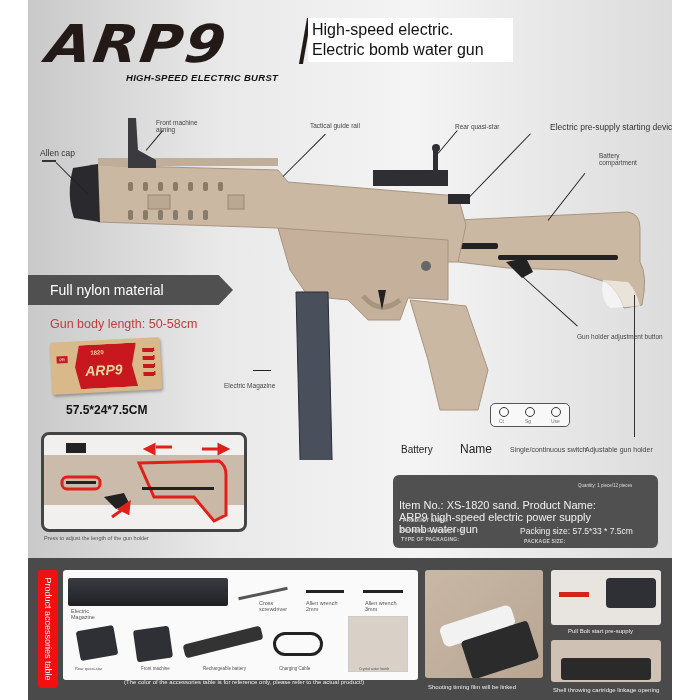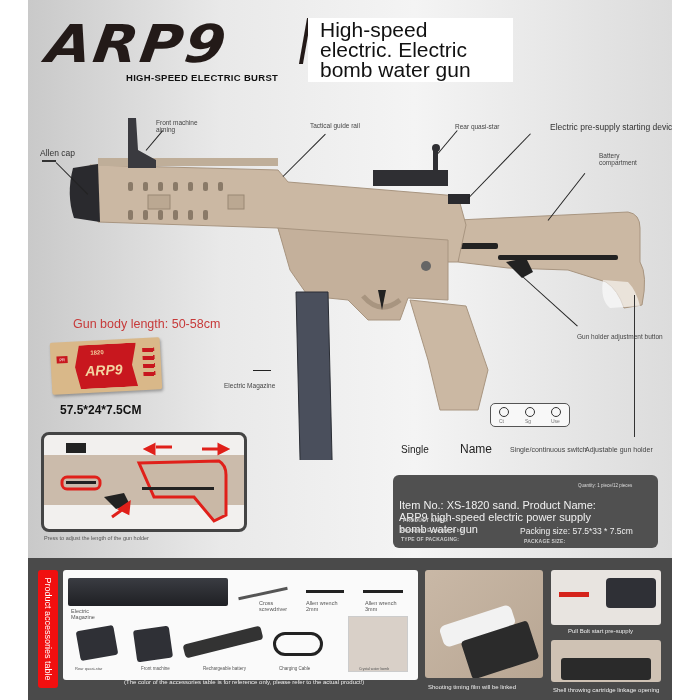--- a/index.html
+++ b/index.html
@@ -13,26 +13,26 @@
   }
 
   
   .logo {
     position: absolute; left: 22px; top: 22px; width: 258px; height: 48px;
     font-family: "DejaVu Sans", sans-serif; font-weight: bold; font-style: italic;
     font-size: 58px; line-height: 48px; letter-spacing: 2px; color: #231a18;
     transform: skewX(-8deg) scaleY(0.9); transform-origin: left top;
   }
   .logo-sub {
-    position: absolute; left: 98px; top: 72px; font-size: 9.5px; font-weight: bold; 
+    position: absolute; left: 98px; top: 72px; font-size: 9.5px; font-weight: bold; font-style: italic;
     color: #111; letter-spacing: 0.3px;
   }
   .headline {
-    position: absolute; left: 280px; top: 18px; width: 205px; padding: 2px 12px;
-    background: #ffffff; font-size: 21px; line-height: 20px; color: #111;
+    position: absolute; left: 280px; top: 18px; width: 205px; padding: 2px 4px;
+    background: #ffffff; font-size: 16px; line-height: 20px; color: #111;
   }
   .headline-bar {
     position: absolute; left: 275px; top: 18px; width: 4px; height: 46px; background: #231a18;
     transform: skewX(-10deg);
   }
 
   
   .lbl { position: absolute; font-size: 6.5px; color: #444; white-space: nowrap; }
   .lbl.md { font-size: 8.5px; color: #333; }
   .lbl.lg { font-size: 10px; color: #222; }
@@ -41,38 +41,38 @@
 
   
   .gun { position: absolute; left: 0; top: 0; width: 644px; height: 460px; pointer-events: none; }
 
   
   .material-band {
     position: absolute; left: 0; top: 275px; width: 205px; height: 30px;
     background: #505050; color: #fff; font-size: 14px; line-height: 30px; padding-left: 22px;
     clip-path: polygon(0 0, 93% 0, 100% 50%, 93% 100%, 0 100%);
   }
-  .length-text { position: absolute; left: 22px; top: 317px; font-size: 12.5px; color: #c73a3a; margin-left: 23px; }
+  .length-text { position: absolute; left: 22px; top: 317px; font-size: 12.5px; color: #c73a3a; }
 
   
   .box {
     position: absolute; left: 23px; top: 340px; width: 110px; height: 52px;
     background: #d9b889; transform: rotate(-3deg); border-radius: 2px;
     box-shadow: 1px 2px 3px rgba(0,0,0,0.3);
   }
   .box-red {
     position: absolute; left: 24px; top: 4px; width: 62px; height: 44px; background: #c8171e;
     clip-path: polygon(8% 0, 100% 0, 92% 50%, 100% 100%, 8% 100%, 0 50%);
   }
   .box-model { position: absolute; left: 34px; top: 22px; color: #f3d3a0; font-weight: bold; font-style: italic; font-size: 14px; }
   .box-num { position: absolute; left: 40px; top: 9px; color: #f3d3a0; font-size: 6px; font-weight: bold; }
   .box-tag { position: absolute; left: 6px; top: 14px; width: 11px; height: 7px; background: #c8171e; color:#fff; font-size:4px; text-align:center; line-height:7px; }
   .box-stripes { position: absolute; right: 6px; top: 10px; width: 12px; height: 30px;
     background: repeating-linear-gradient(180deg, #c8171e 0 4px, transparent 4px 8px); }
-  .box-dims { position: absolute; left: 32px; top: 403px; font-size: 12px; font-weight: bold; color: #111; }
+  .box-dims { position: absolute; left: 38px; top: 403px; font-size: 12px; font-weight: bold; color: #111; }
 
   
   .stock-inset {
     position: absolute; left: 13px; top: 432px; width: 206px; height: 100px;
     border: 3px solid #444; border-radius: 8px; background: #f2f0ee; overflow: hidden;
   }
   .inset-caption { position: absolute; left: 16px; top: 535px; width: 150px; font-size: 5.5px; line-height: 7px; color: #555; }
 
   
   .info-box {
@@ -180,35 +180,36 @@
 
   <div class="lbl" style="left:571px;top:152px;width:40px;white-space:normal;line-height:7px;">Battery compartment</div>
   <div class="leader" style="left:520px;top:220px;width:60px;transform:rotate(-52deg);"></div>
 
   <div class="lbl" style="left:549px;top:333px;">Gun holder adjustment button</div>
   <div class="leader" style="left:490px;top:272px;width:80px;transform:rotate(42deg);"></div>
 
   <div class="lbl" style="left:196px;top:382px;">Electric Magazine</div>
   <div class="leader" style="left:225px;top:370px;width:18px;"></div>
 
-  <div class="lbl lg" style="left:373px;top:444px;">Single</div>
+  <div class="lbl lg" style="left:373px;top:444px;">Battery</div>
   <div class="lbl lg" style="left:432px;top:442px;font-size:12px;">Name</div>
 
   <div style="position:absolute;left:462px;top:403px;width:80px;height:24px;border:1.5px solid #555;border-radius:5px;background:#f8f8f8;">
     <span style="position:absolute;left:8px;top:3px;width:10px;height:10px;border:1.5px solid #333;border-radius:50%;"></span>
     <span style="position:absolute;left:34px;top:3px;width:10px;height:10px;border:1.5px solid #333;border-radius:50%;"></span>
     <span style="position:absolute;left:60px;top:3px;width:10px;height:10px;border:1.5px solid #333;border-radius:50%;"></span>
     <span style="position:absolute;left:8px;top:14px;font-size:5px;color:#777;">Ct</span>
     <span style="position:absolute;left:34px;top:14px;font-size:5px;color:#777;">Sg</span>
     <span style="position:absolute;left:60px;top:14px;font-size:5px;color:#777;">Use</span>
   </div>
   <div class="lbl" style="left:482px;top:446px;font-size:7px;">Single/continuous switch</div>
   <div class="lbl" style="left:557px;top:446px;font-size:7px;">Adjustable gun holder</div>
   <div style="position:absolute;left:606px;top:295px;width:1px;height:142px;background:#333;"></div>
 
+  <div class="material-band">Full nylon material</div>
   <div class="length-text">Gun body length: 50-58cm</div>
   <div class="box">
     <div class="box-tag">PR</div>
     <div class="box-red"></div>
     <div class="box-num">1820</div>
     <div class="box-model">ARP9</div>
     <div class="box-stripes"></div>
   </div>
   <div class="box-dims">57.5*24*7.5CM</div>
 

